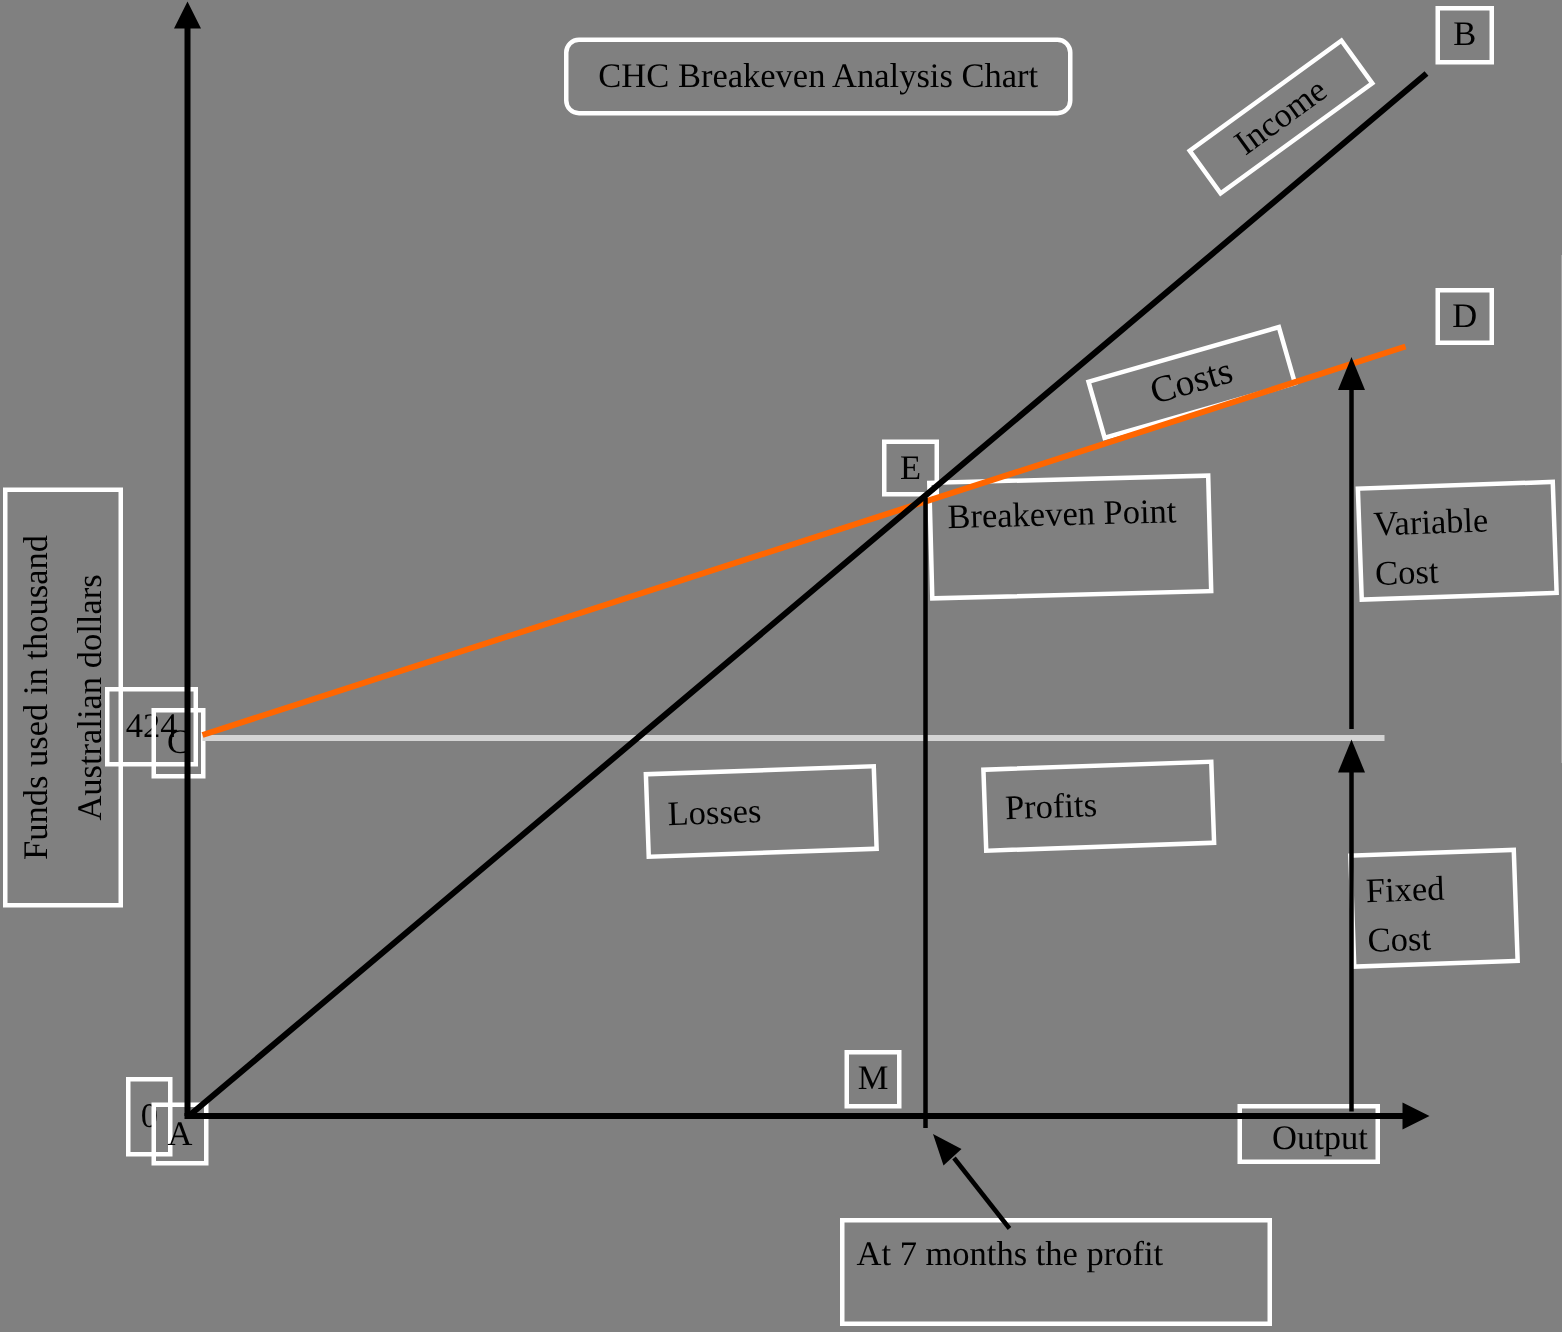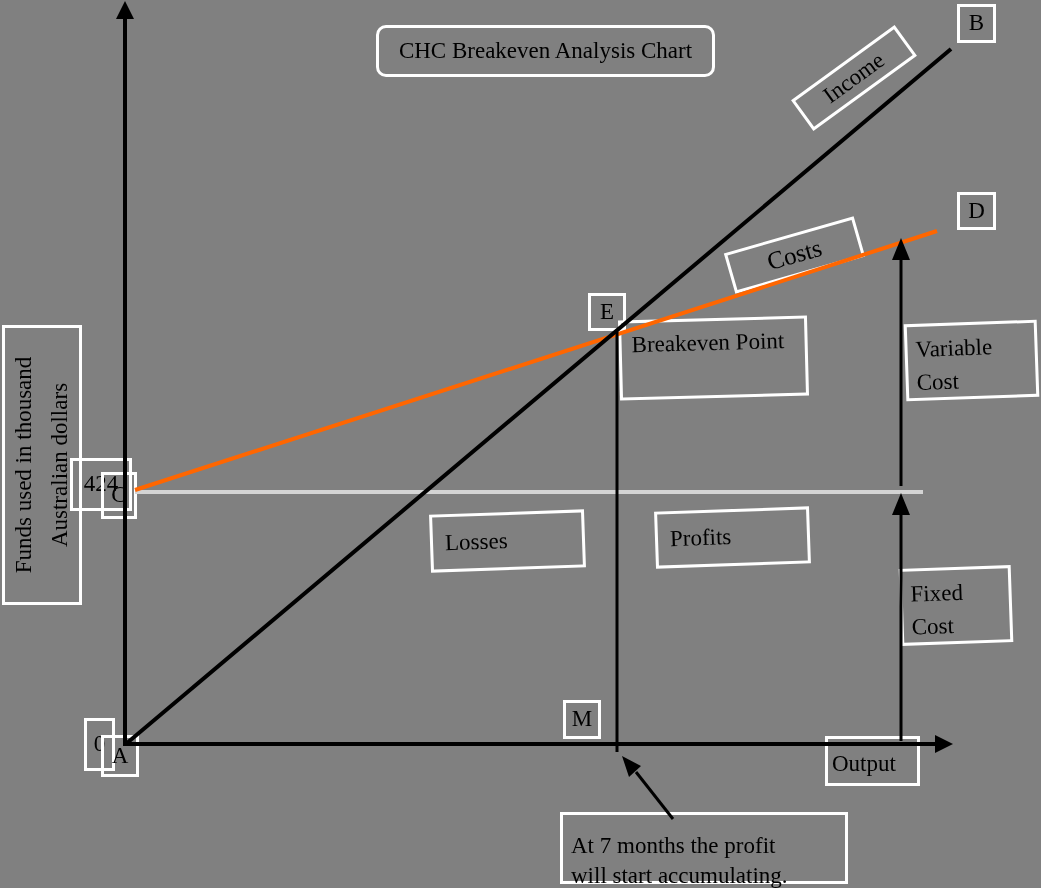--- a/index.html
+++ b/index.html
@@ -96,27 +96,26 @@
   <div class="wbox r2" style="left:905px; top:322px; width:133px; height:77px; padding:6px 0 0 8px; line-height:1.45;">
     <div>Variable</div>
     <div>Cost</div>
   </div>
 
   <div class="wbox r2" style="left:900px; top:567px; width:112px; height:77px; padding:6px 0 0 8px; line-height:1.45;">
     <div>Fixed</div>
     <div>Cost</div>
   </div>
 
-  <div class="wbox vcenter" style="left:825px; top:736px; width:95px; height:50px; padding-left:4px; padding-top:6px;">
+  <div class="wbox vcenter" style="left:825px; top:736px; width:95px; height:40px; padding-left:20px; padding-top:6px;">
     <span>Output</span>
   </div>
 
-  <div class="wbox" style="left:560px; top:812px; width:288px; height:72px; padding:16px 0 0 8px; line-height:1.3;">
+  <div class="wbox" style="left:560px; top:812px; width:288px; height:72px; padding:6px 0 0 8px; line-height:1.3;">
     <div>At 7 months the profit</div>
-    <div>will start accumulating.</div>
   </div>
 
   <svg class="overlay" width="1041" height="888" viewBox="0 0 1041 888">
 
     <line x1="135" y1="492" x2="923" y2="492" stroke-width="4" style="stroke:var(--ref,#d4d4d4)"></line>
 
     <line x1="135" y1="490" x2="937" y2="231" stroke-width="4" style="stroke:var(--costs,#ff6600)"></line>
 
     <line x1="127" y1="743" x2="951" y2="49" stroke-width="4" style="stroke:var(--line,#000)"></line>
 

